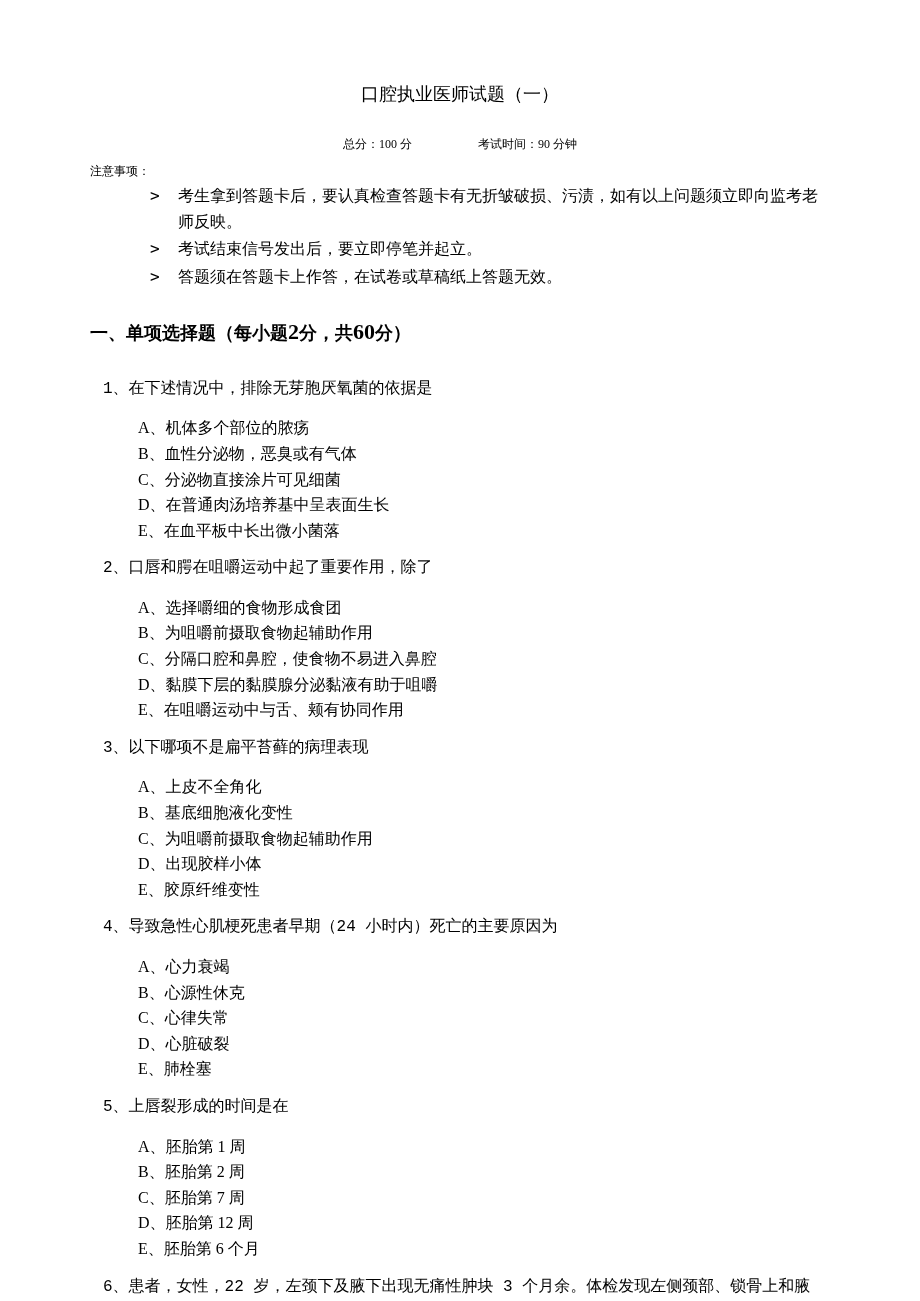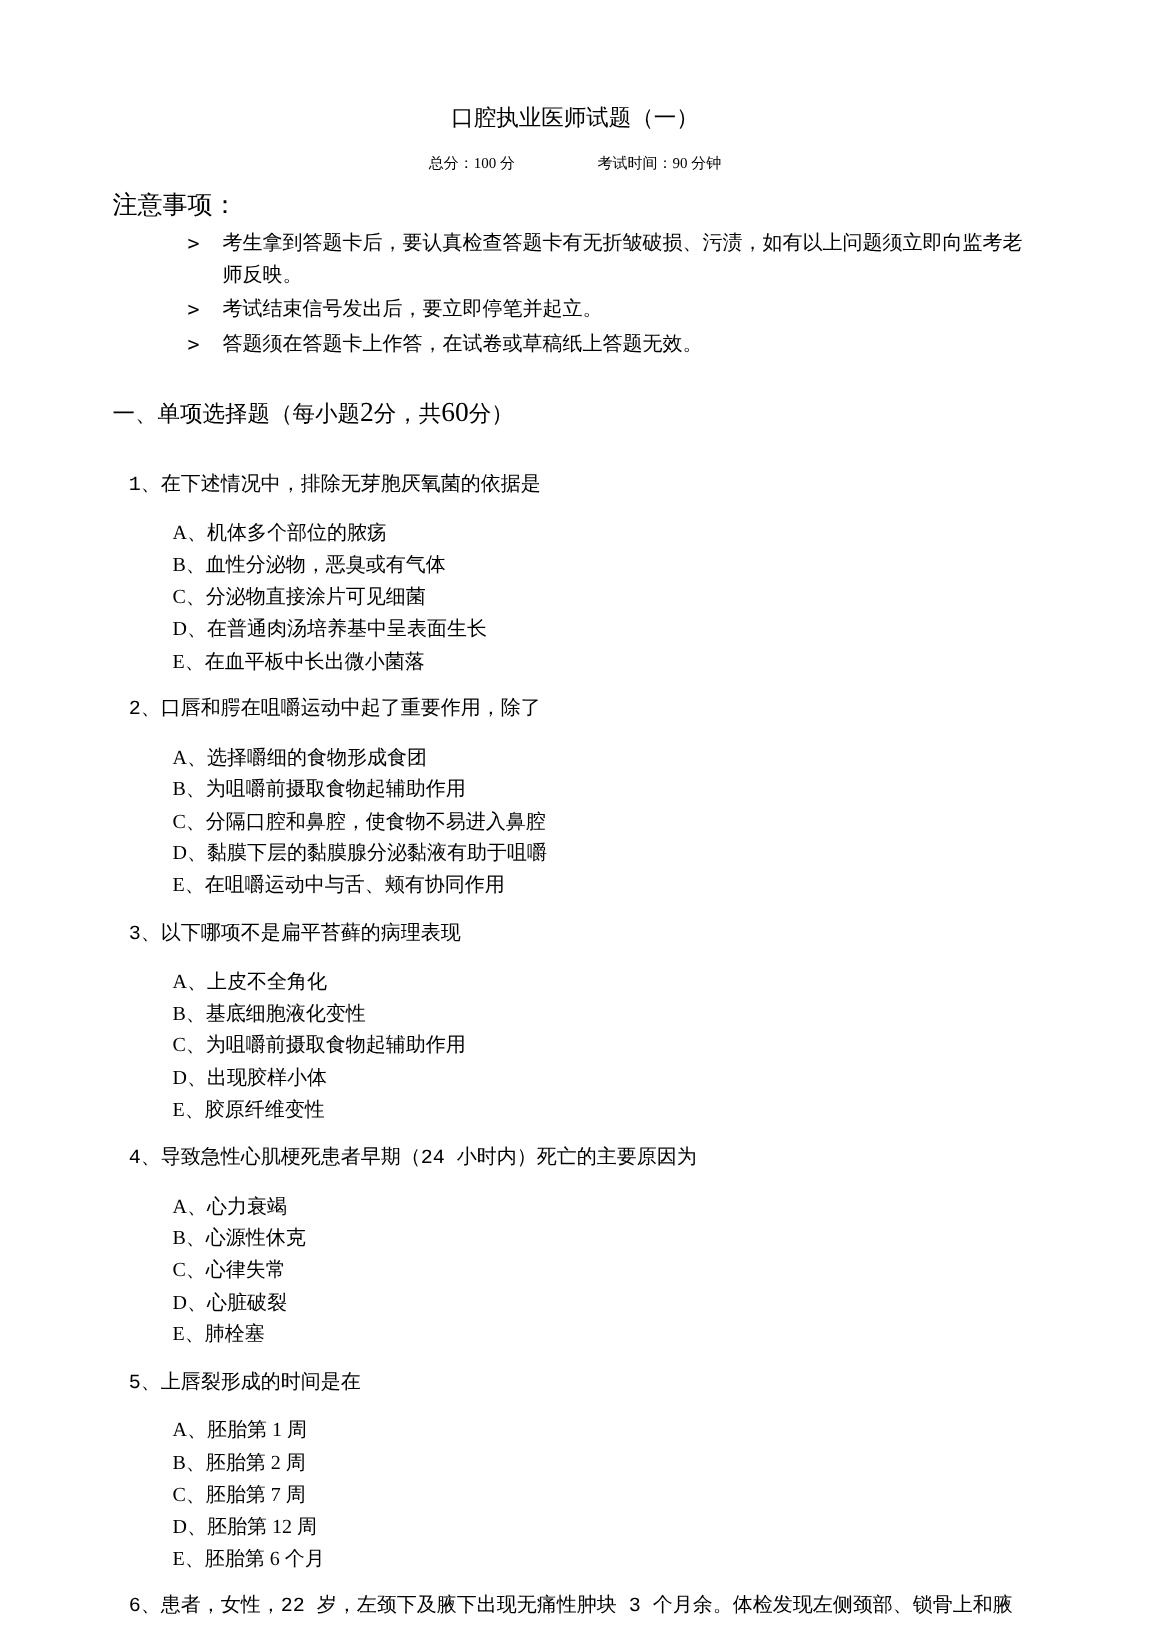--- a/index.html
+++ b/index.html
@@ -9,33 +9,33 @@
       color: #000;
       background: #fff;
       margin: 0;
       padding: 80px 90px 60px 90px;
       width: 920px;
       box-sizing: border-box;
     }
     .title {
       text-align: center;
       font-size: 18px;
-      margin-bottom: 12px;
+      margin-bottom: 26px;
     }
     .meta {
       text-align: center;
       font-size: 12px;
       margin-bottom: 8px;
     }
     .meta .gap {
       display: inline-block;
       width: 60px;
     }
     .notice-label {
-      font-size: 20px;
+      font-size: 12px;
       margin-bottom: 2px;
     }
     .instructions {
       margin: 0 0 24px 60px;
       padding: 0;
       list-style: none;
     }
     .instructions li {
       position: relative;
       padding-left: 28px;
@@ -43,20 +43,21 @@
     }
     .instructions li::before {
       content: ">";
       position: absolute;
       left: 0;
       font-family: monospace;
     }
     .section-heading {
       font-size: 18px;
       margin: 24px 0 28px 0;
+      font-weight: bold;
     }
     .section-heading .big {
       font-size: 22px;
     }
     .question {
       margin-bottom: 2px;
     }
     .question .stem {
       margin: 13px;
       font-family: Liberation Mono, monospace;

